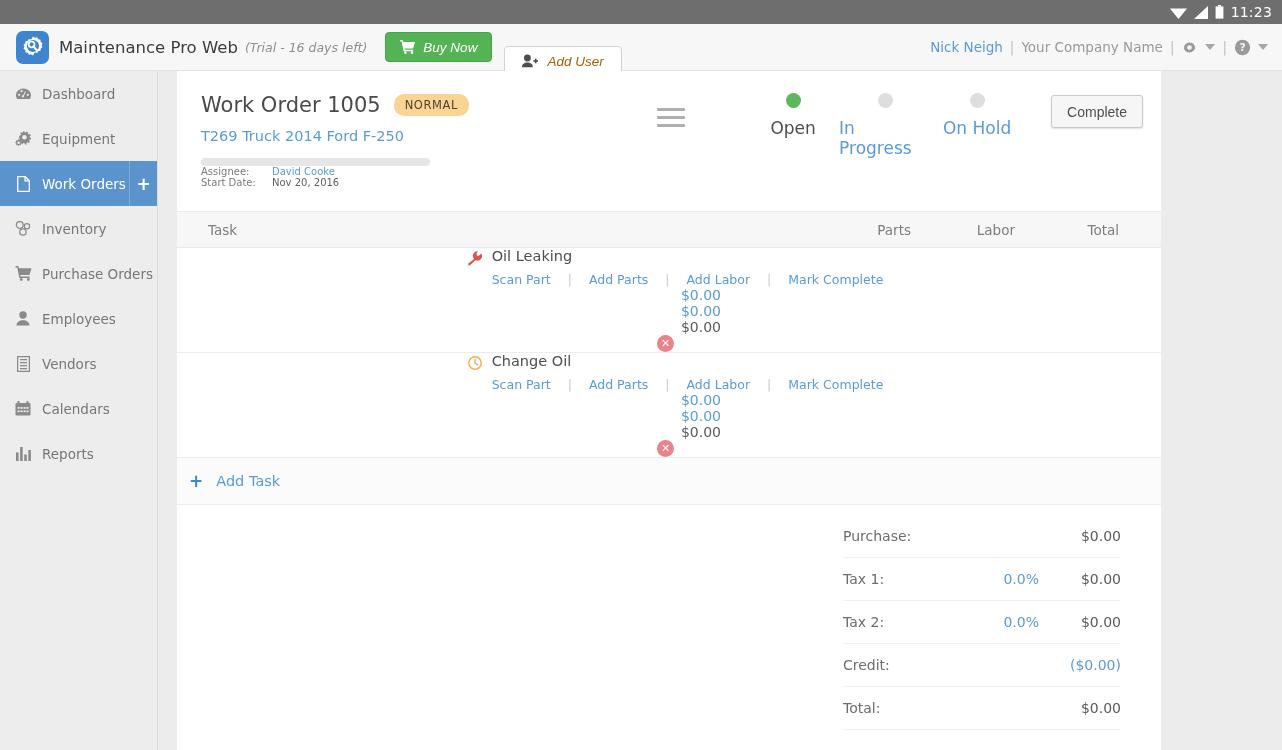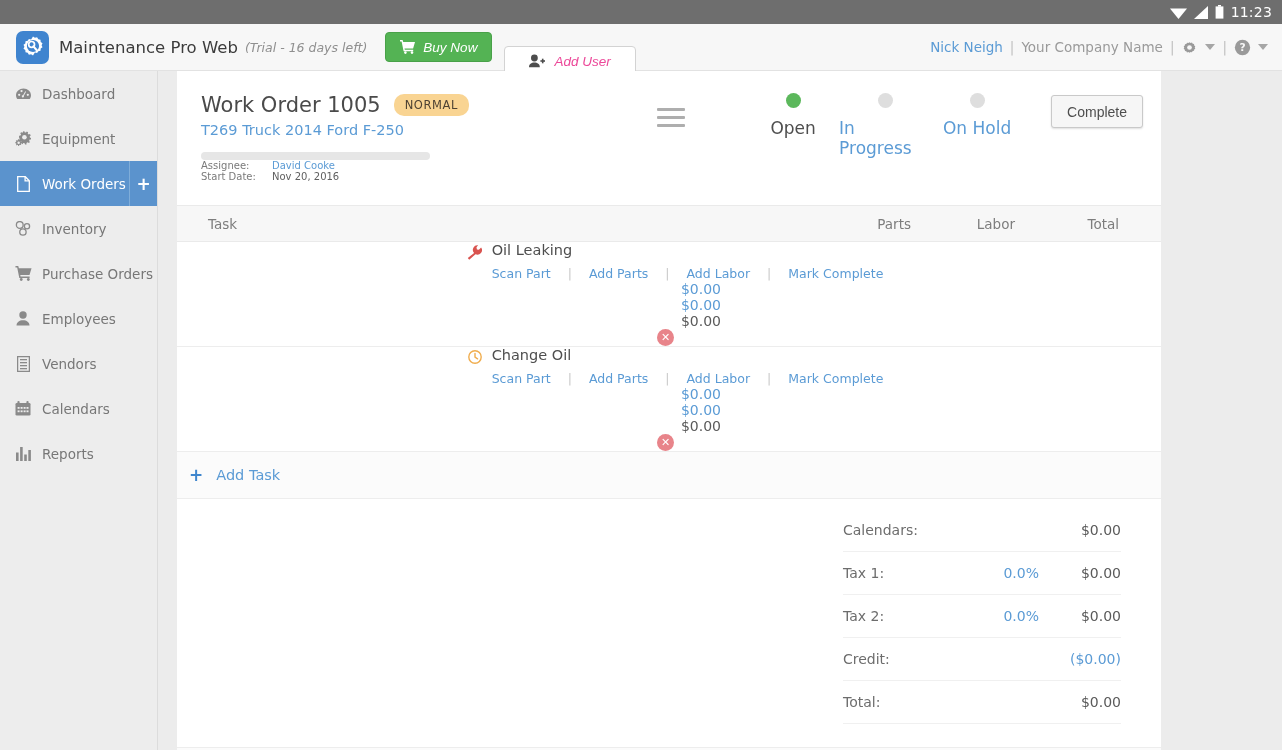--- a/index.html
+++ b/index.html
@@ -40,23 +40,23 @@
     margin-left: 7px; white-space: nowrap;
   }
   .btn-buy {
     margin-left: 18px; height: 30px; padding: 0 14px;
     background: #54b354; border: 1px solid #49a149; border-radius: 4px;
     color: #fff; font-size: 13.5px; font-style: italic;
     display: flex; align-items: center; gap: 8px; cursor: pointer;
     white-space: nowrap;
   }
   .btn-adduser {
-    margin-left: 12px; height: 30px; padding: 0 24px;
+    margin-left: 12px; height: 30px; padding: 0 17px;
     background: #fff; border: 1px solid #d3d3d3; border-radius: 4px;
-    color: #ec4899; font-size: 13.5px; font-style: italic;
+    color: #a16207; font-size: 13.5px; font-style: italic;
     display: flex; align-items: center; gap: 9px; cursor: pointer;
     white-space: nowrap;
     margin-top: 28px;
   }
   .topright {
     margin-left: auto; display: flex; align-items: center;
     font-size: 13.5px; color: #9a9a9a; gap: 7px; padding-right: 4px;
   }
   .topright .uname { color: #5b9bd5; }
   .topright .sep { color: #bfbfbf; }
@@ -99,21 +99,21 @@
   }
 
   
   .wo-head { padding: 22px 24px 0 24px; position: relative; }
   .wo-title-row { display: flex; align-items: center; gap: 13px; }
   .wo-title { font-size: 21px; color: #4a4a4a; font-weight: normal; }
   .badge {
     background: #f9d492; color: #4e4233; font-size: 11.5px;
     letter-spacing: .6px; padding: 4px 11px 4px 11px; border-radius: 10px;
   }
-  .wo-sub { font-size: 14.5px; color: #5b9bd5; margin-top: 5px; cursor: pointer; }
+  .wo-sub { font-size: 14.5px; color: #5b9bd5; margin-top: 11px; cursor: pointer; }
   .progress-bar {
     margin-top: 14px; width: 229px; height: 8px; border-radius: 4px; background: #e6e6e6;
   }
   .meta-row { display: flex; font-size: 10px; }
   .meta-label { width: 71px; color: #7a7a7a; }
   .meta-val { color: #5f5f5f; }
   .meta-val.link { color: #5b9bd5; cursor: pointer; }
 
   
   .status-cluster {
@@ -502,21 +502,21 @@
         </div>
 
         <div class="add-row">
           <span class="plus">+</span>
           <span>Add Task</span>
         </div>
       </div>
 
       <div class="totals">
         <div class="tot-row">
-          <span class="tot-label">Calendars:</span>
+          <span class="tot-label">Purchase:</span>
           <span class="tot-mid"></span>
           <span class="tot-val">$0.00</span>
         </div>
         <div class="tot-row">
           <span class="tot-label">Tax 1:</span>
           <span class="tot-mid">0.0%</span>
           <span class="tot-val">$0.00</span>
         </div>
         <div class="tot-row">
           <span class="tot-label">Tax 2:</span>

